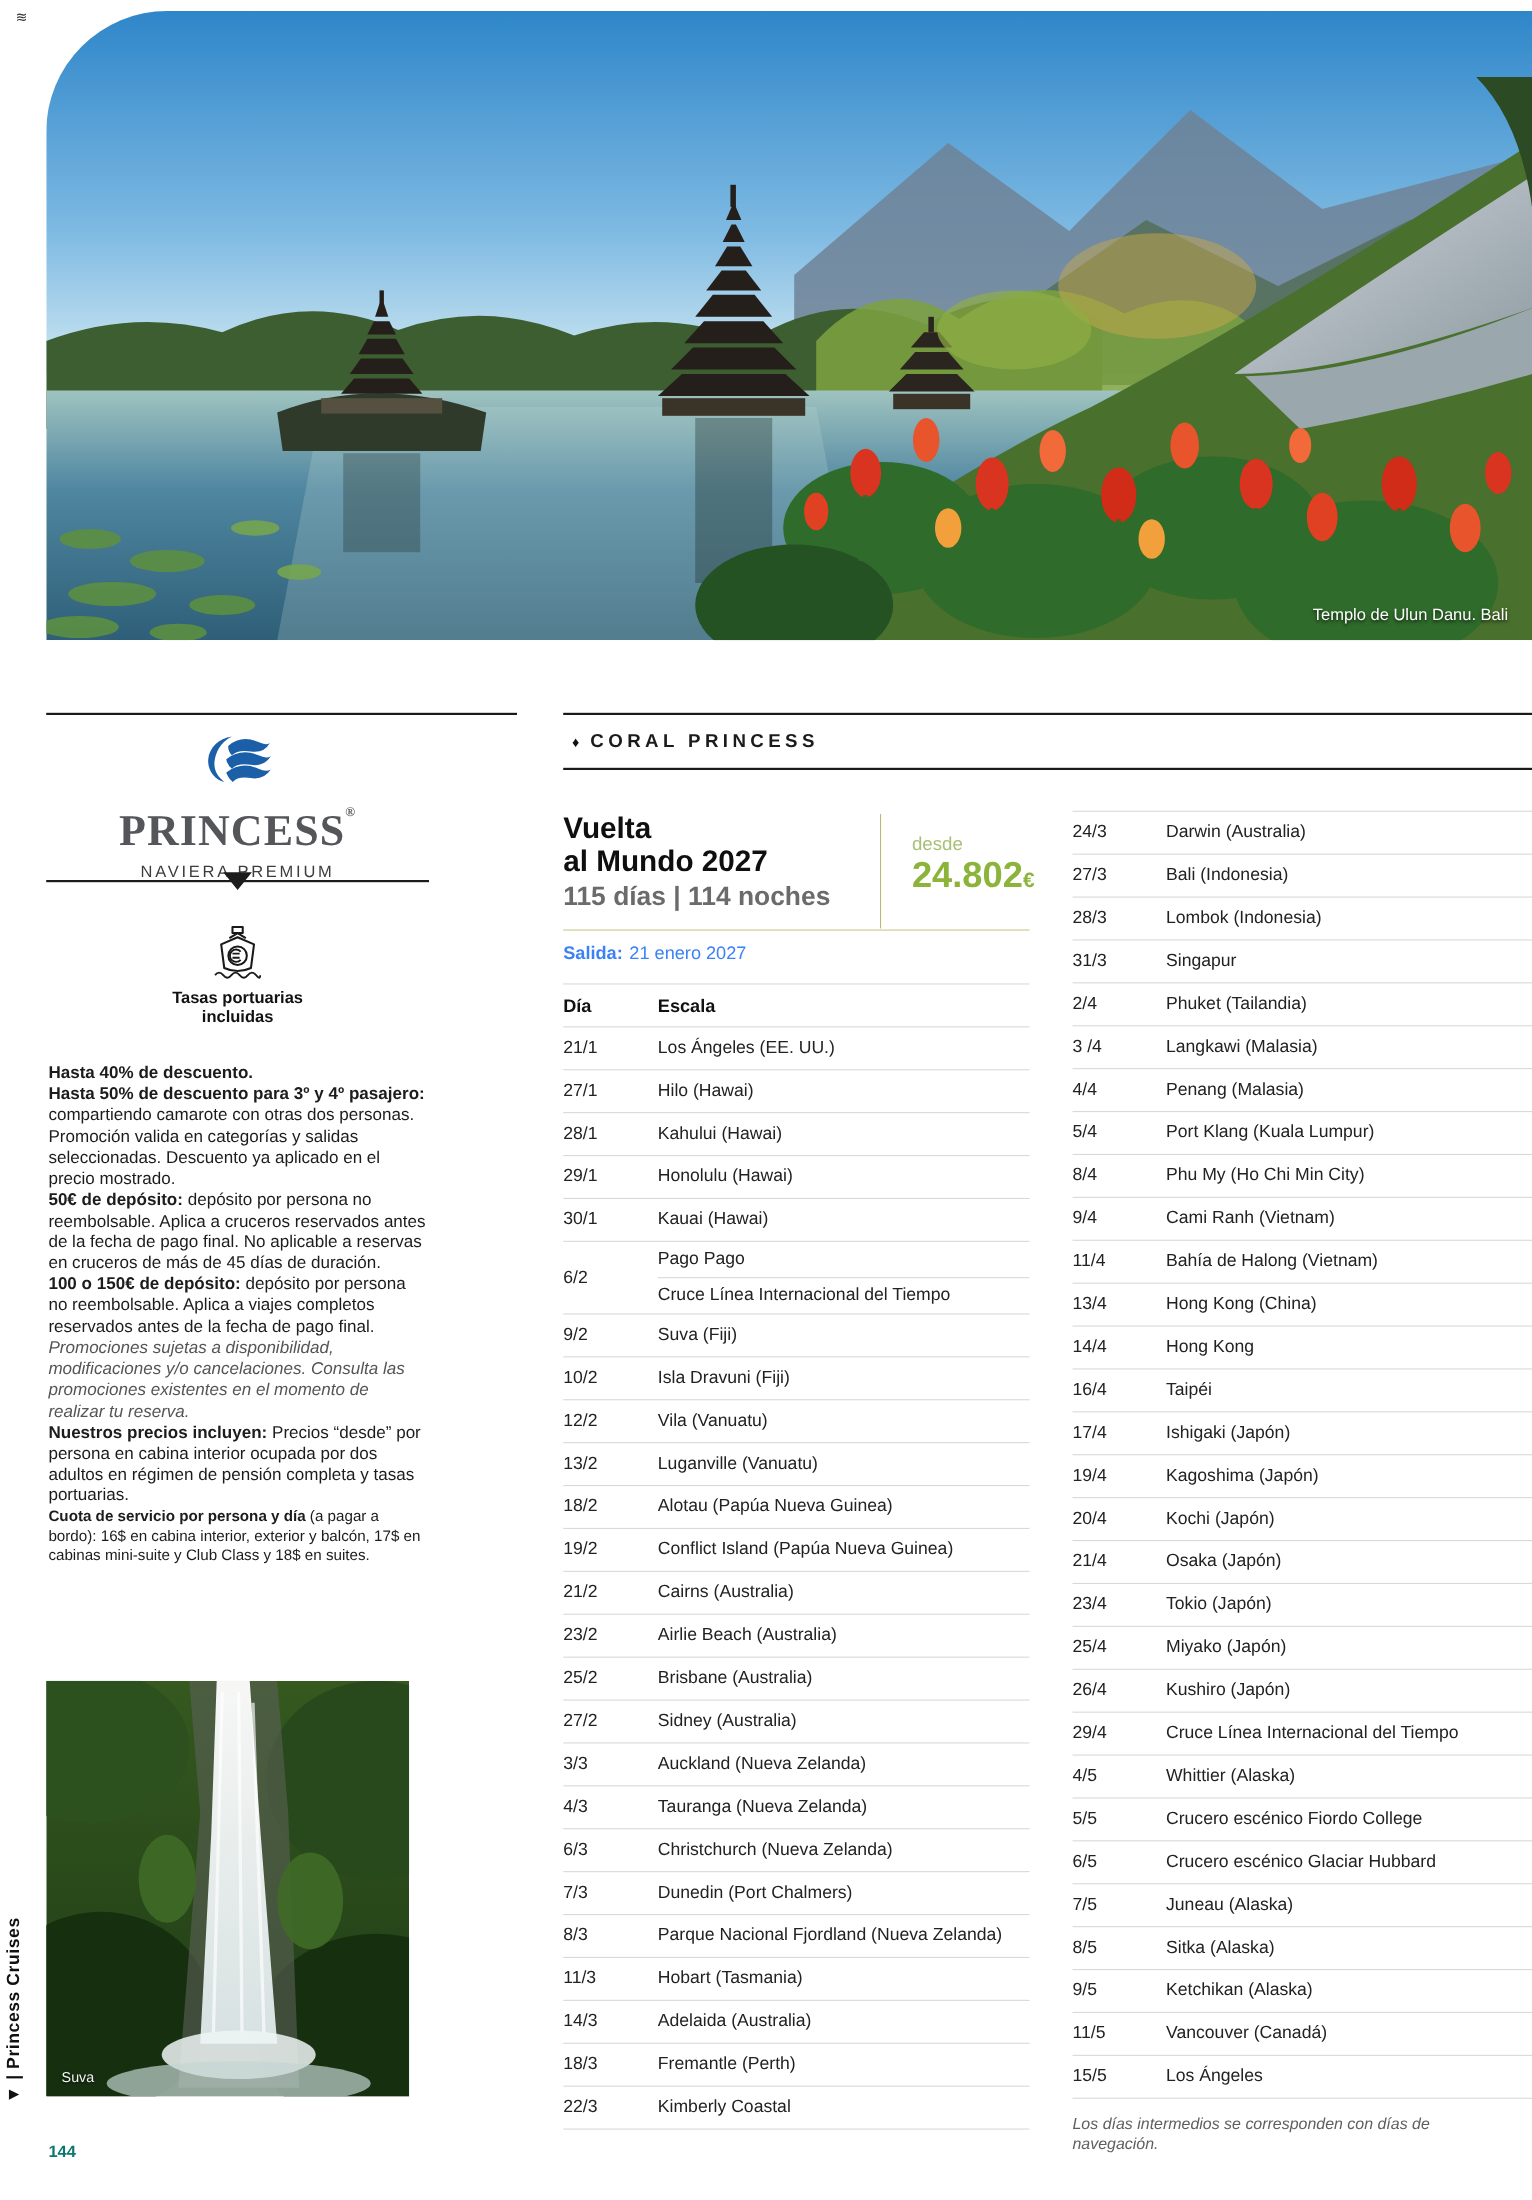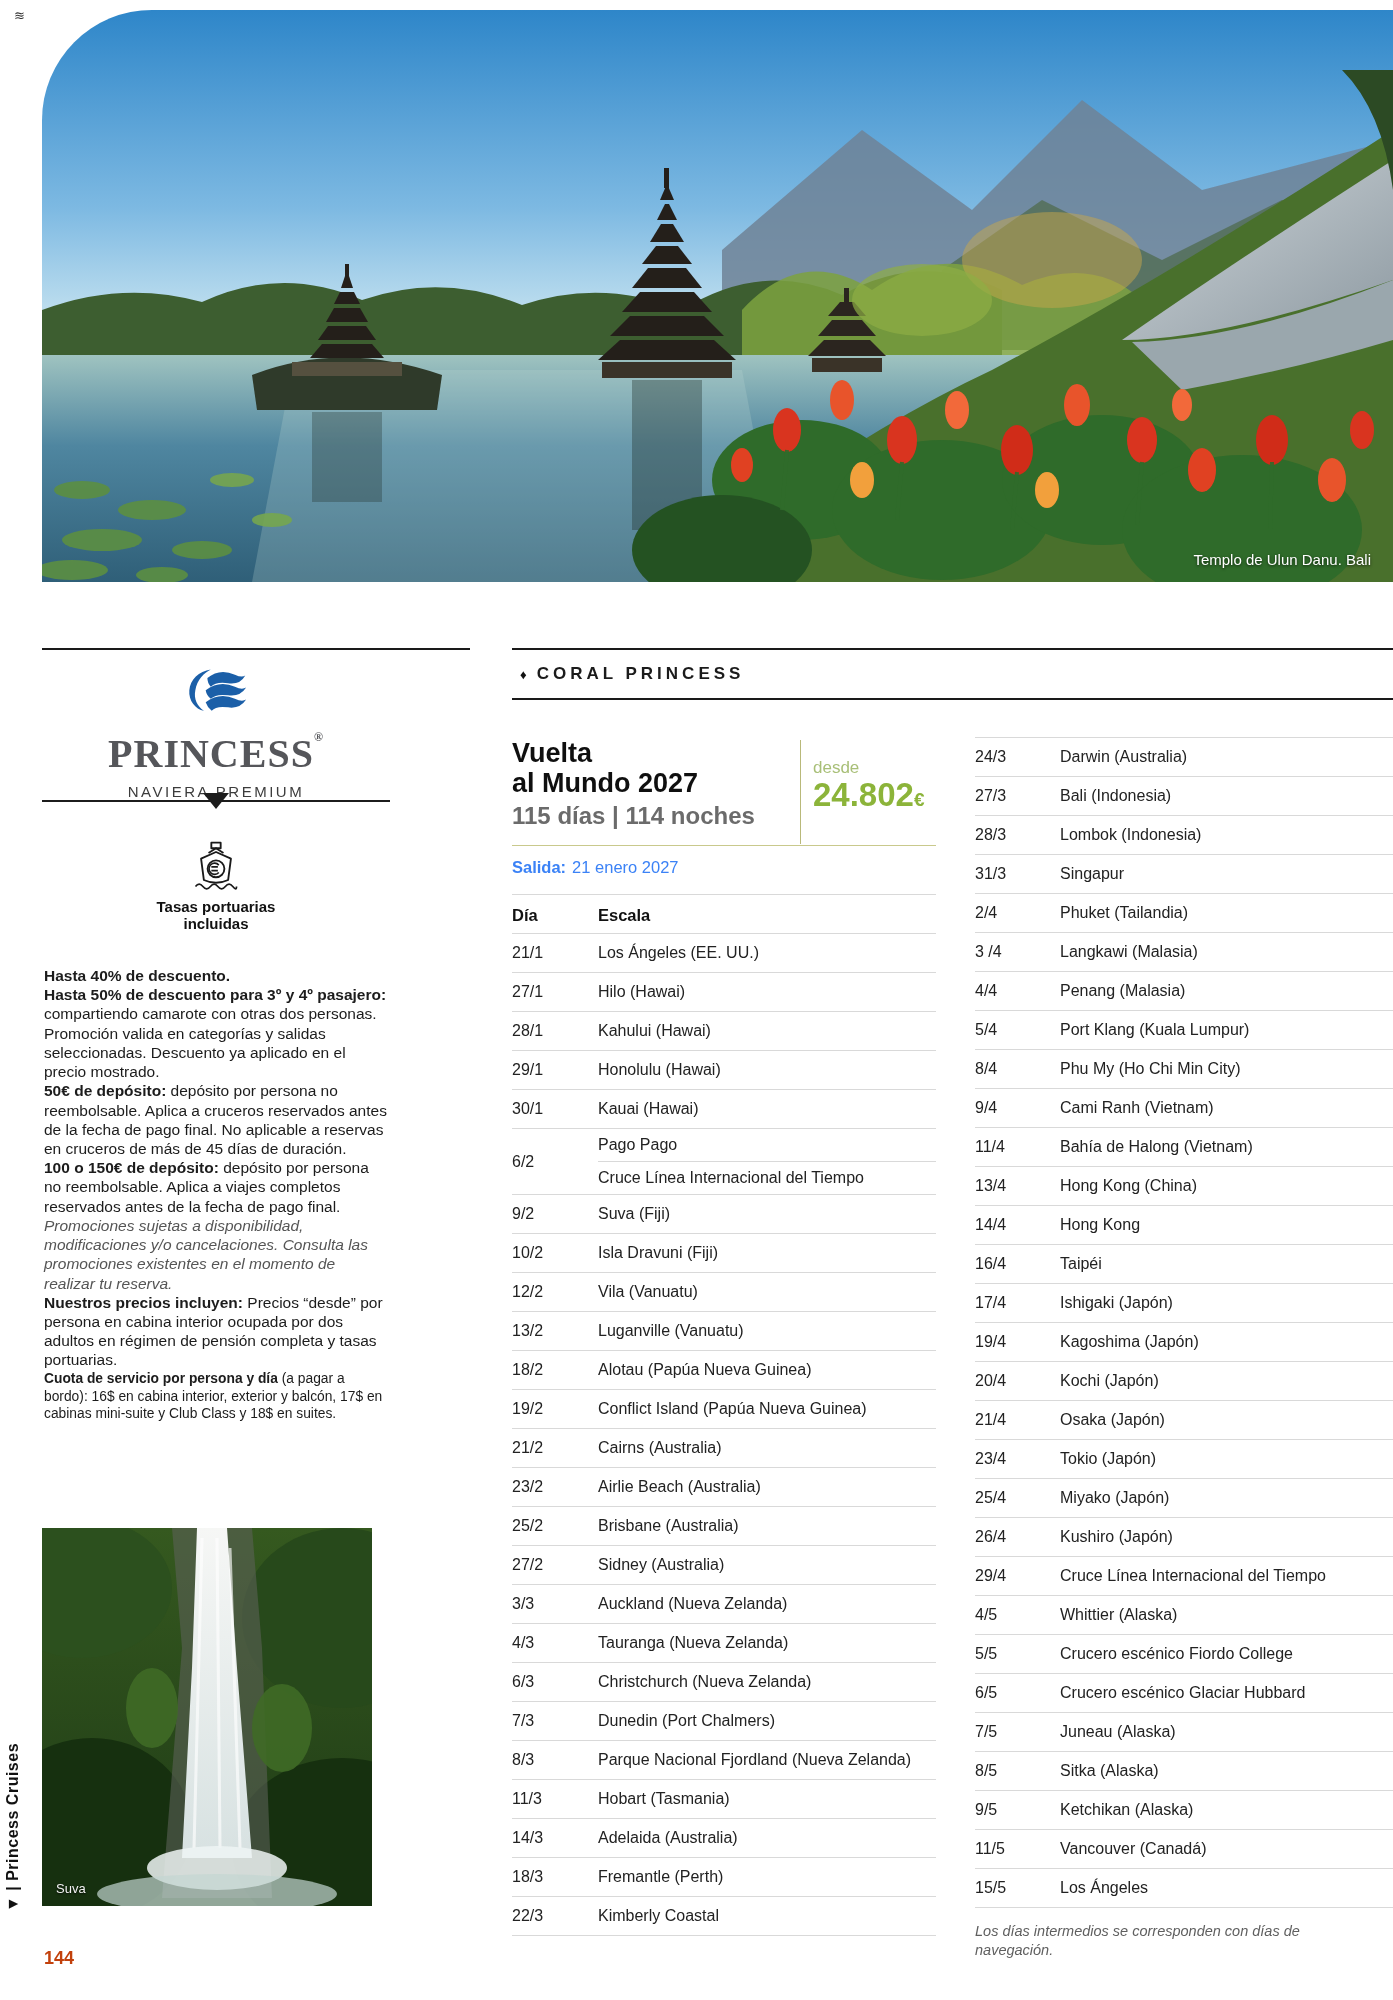--- a/index.html
+++ b/index.html
@@ -22,33 +22,33 @@
   .feebadge{position:absolute;left:42px;top:838px;width:348px;text-align:center;}
   .feebadge .lbl{font-weight:bold;font-size:15px;line-height:1.15;color:#111;}
   .promo{position:absolute;left:44px;top:966px;width:344px;font-size:15.5px;line-height:1.24;color:#1c1c1c;}
   .promo p{margin:0;}
   .fineprint{margin-top:2px;font-style:italic;color:#555;}
   .includes{margin-top:19px;}
   .service{margin-top:19px;font-size:13.8px;line-height:1.3;}
   .waterfall{position:absolute;left:42px;top:1528px;width:330px;height:378px;overflow:hidden;}
   .waterfall svg{display:block;width:100%;height:100%;}
   .wf-caption{position:absolute;left:14px;bottom:10px;color:#f2f2f2;font-size:13px;text-shadow:0 1px 2px rgba(0,0,0,.8);}
-  .pagenum{position:absolute;left:44px;top:1948px;font-weight:bold;font-size:18px;color:#c2410c;}
+  .pagenum{position:absolute;left:44px;top:1948px;font-weight:bold;font-size:15px;color:#0f766e;}
   .side-label{position:absolute;left:4px;top:1912px;transform:rotate(-90deg);transform-origin:left top;
       font-weight:bold;font-size:16px;color:#111;white-space:nowrap;letter-spacing:.5px;}
   
   .shipband{position:absolute;left:512px;top:648px;right:0;border-top:2px solid #1a1a1a;border-bottom:2px solid #1a1a1a;
       height:48px;display:flex;align-items:center;}
   .shipband .diamond{font-size:13px;margin:0 10px 0 8px;color:#111;}
   .shipband .shipname{font-size:17px;font-weight:700;letter-spacing:4px;color:#1b1b1b;}
   
   .cruisehead{position:absolute;left:512px;top:738px;width:424px;}
   .title{font-size:27px;font-weight:800;line-height:1.12;color:#0f0f0f;}
   .duration{margin-top:4px;font-size:24px;font-weight:bold;color:#6b6b6b;}
-  .pricebox{position:absolute;left:288px;top:2px;width:136px;height:104px;border-left:1px solid #b9b97a;padding-left:12px;box-sizing:border-box;}
+  .pricebox{position:absolute;left:288px;top:2px;width:136px;height:104px;border-left:1px solid #b9b97a;padding-left:28px;box-sizing:border-box;}
   .price-desde{font-size:17px;color:#a8bf77;margin-top:18px;}
   .price-val{font-size:33px;font-weight:800;color:#8cb43a;line-height:1;}
   .price-cur{font-size:19px;font-weight:800;color:#8cb43a;}
   .rule-olive{position:absolute;left:512px;top:845px;width:424px;height:1px;background:#c9c98c;}
   .salida{position:absolute;left:512px;top:858px;width:424px;font-size:16.5px;color:#3b82f6;padding-bottom:17px;border-bottom:1px solid #d9d9d9;}
   .salida b{margin-right:6px;}
   
   .itin{position:absolute;font-size:16px;color:#222;}
   .itin-mid{left:512px;top:900px;width:424px;}
   .itin-right{left:975px;top:737px;width:418px;border-top:1px solid #d9d9d9;}

